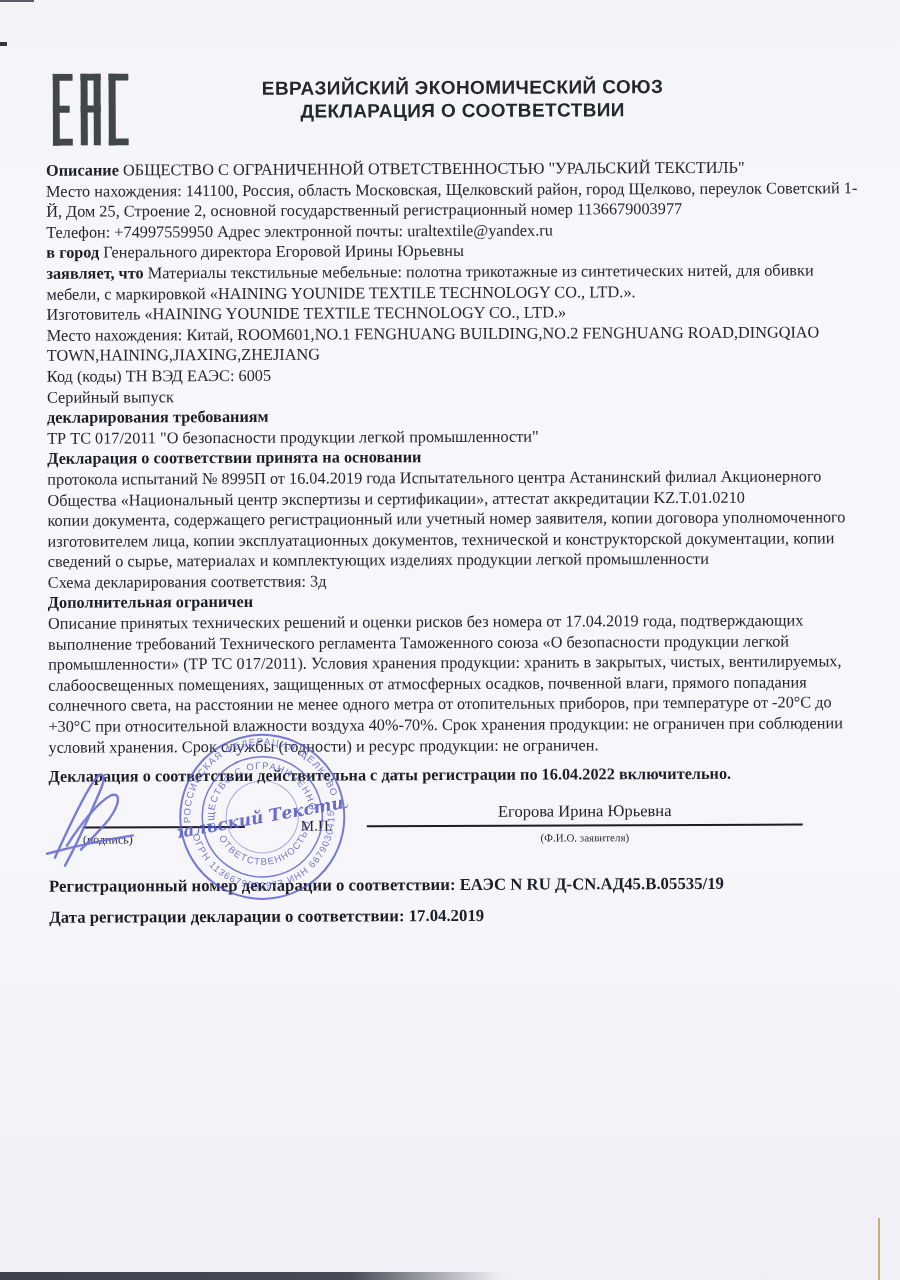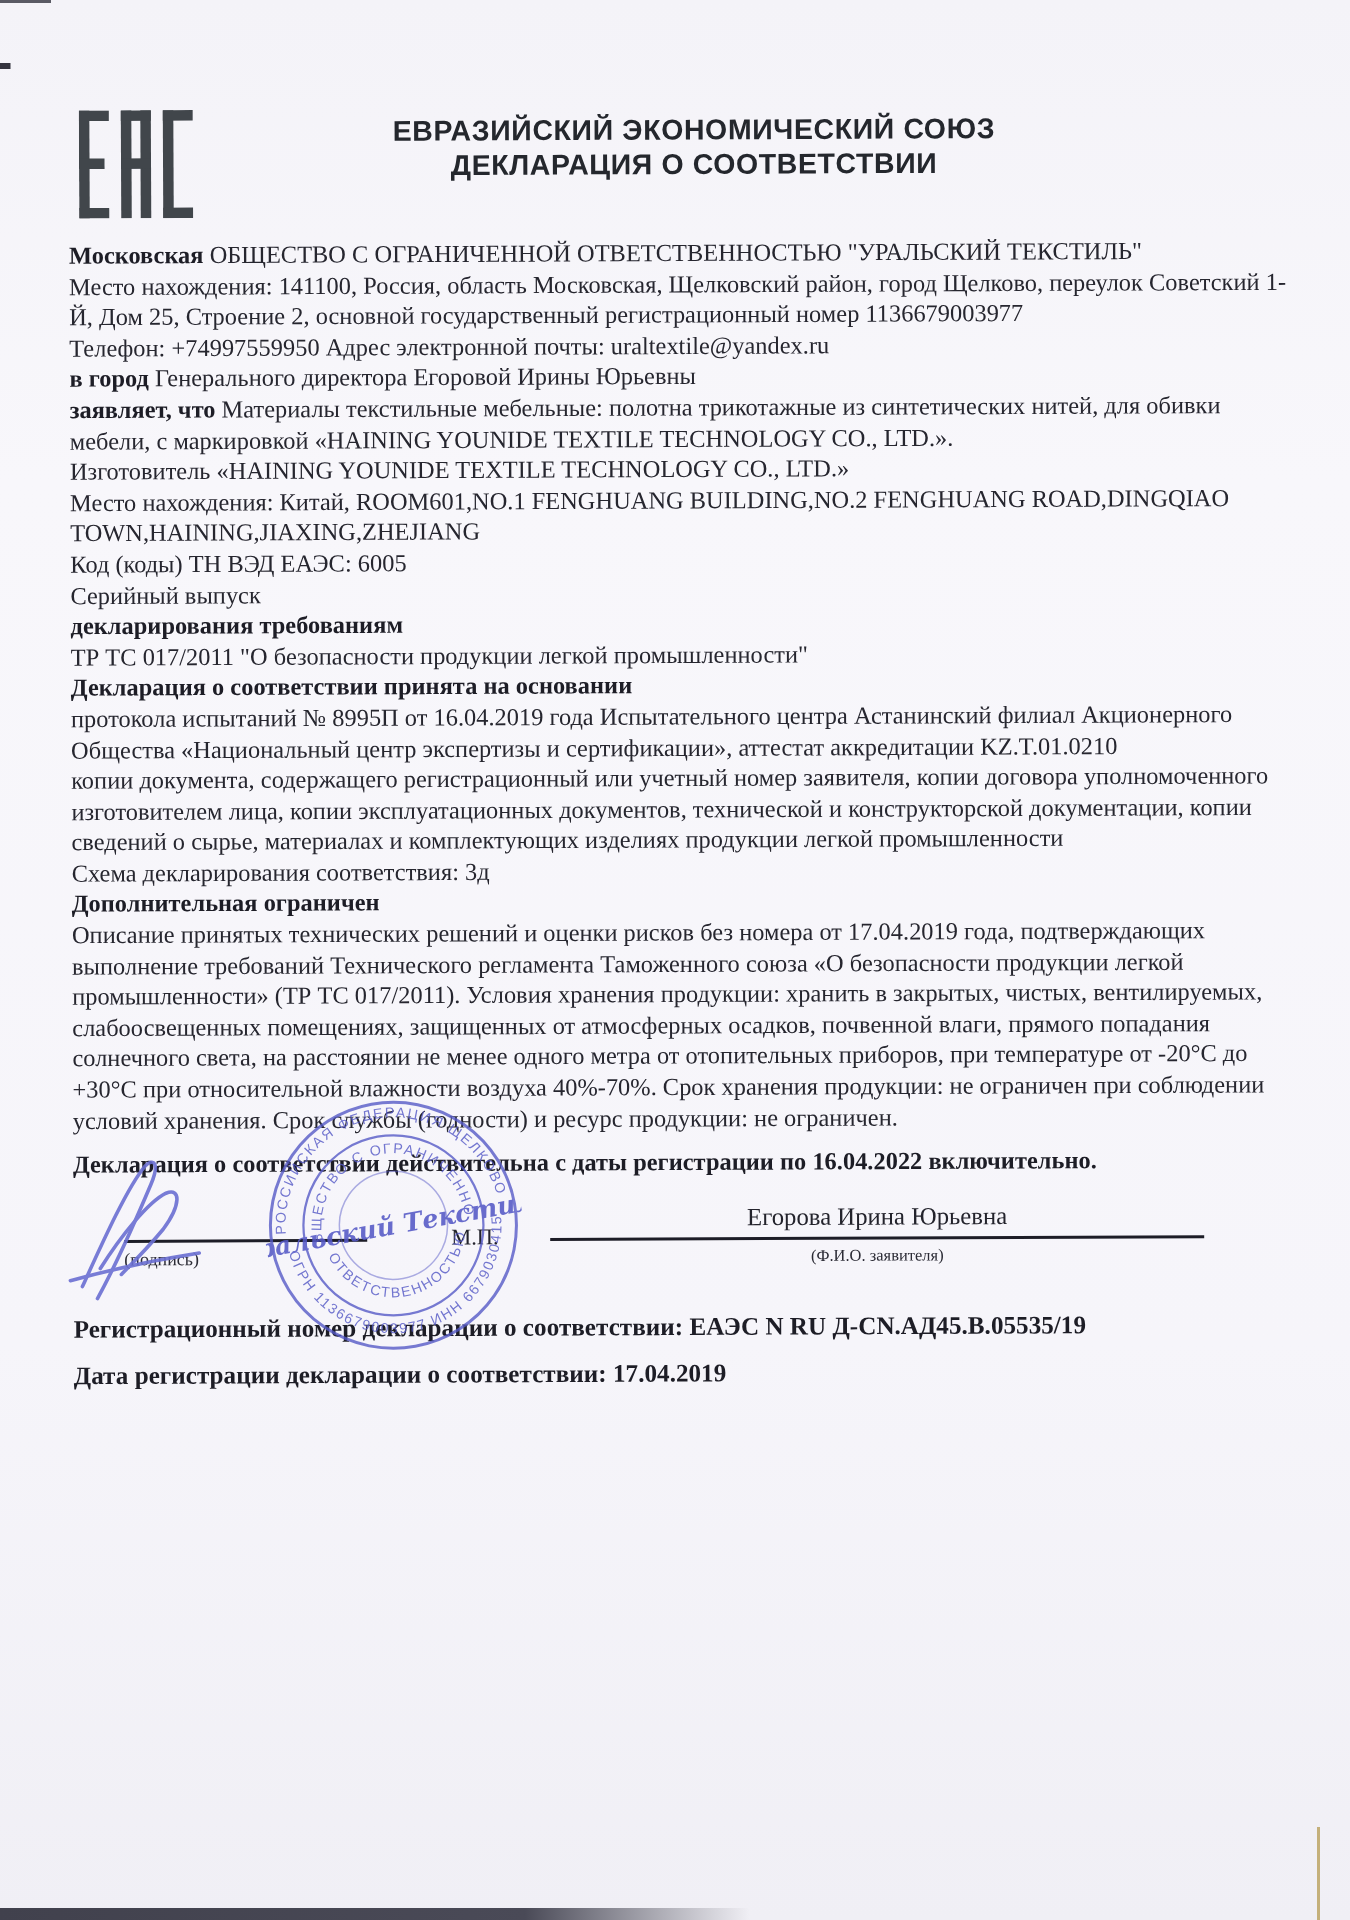--- a/index.html
+++ b/index.html
@@ -74,21 +74,21 @@
     </svg>
   </div>
 
   <div class="title-block">
     <div>ЕВРАЗИЙСКИЙ ЭКОНОМИЧЕСКИЙ СОЮЗ</div>
     <div>ДЕКЛАРАЦИЯ О СООТВЕТСТВИИ</div>
   </div>
 
   <div class="doc-body">
     <div>
-        <p><b>Московская </b>ОБЩЕСТВО С ОГРАНИЧЕННОЙ ОТВЕТСТВЕННОСТЬЮ "УРАЛЬСКИЙ ТЕКСТИЛЬ"</p>
+        <p><b>Описание </b>ОБЩЕСТВО С ОГРАНИЧЕННОЙ ОТВЕТСТВЕННОСТЬЮ "УРАЛЬСКИЙ ТЕКСТИЛЬ"</p>
         <p>Место нахождения: 141100, Россия, область Московская, Щелковский район, город Щелково, переулок Советский 1-Й, Дом 25, Строение 2, основной государственный регистрационный номер 1136679003977</p>
         <p>Телефон: +74997559950 Адрес электронной почты: uraltextile@yandex.ru</p>
         <p><b>в город </b>Генерального директора Егоровой Ирины Юрьевны</p>
         <p><b>заявляет, что </b>Материалы текстильные мебельные: полотна трикотажные из синтетических нитей, для обивки мебели, с маркировкой «HAINING YOUNIDE TEXTILE TECHNOLOGY CO., LTD.».</p>
         <p>Изготовитель «HAINING YOUNIDE TEXTILE TECHNOLOGY CO., LTD.»</p>
         <p>Место нахождения: Китай, ROOM601,NO.1 FENGHUANG BUILDING,NO.2 FENGHUANG ROAD,DINGQIAO TOWN,HAINING,JIAXING,ZHEJIANG</p>
         <p>Код (коды) ТН ВЭД ЕАЭС: 6005</p>
         <p>Серийный выпуск</p>
         <p><b>декларирования требованиям</b></p>
         <p>ТР ТС 017/2011 "О безопасности продукции легкой промышленности"</p>

